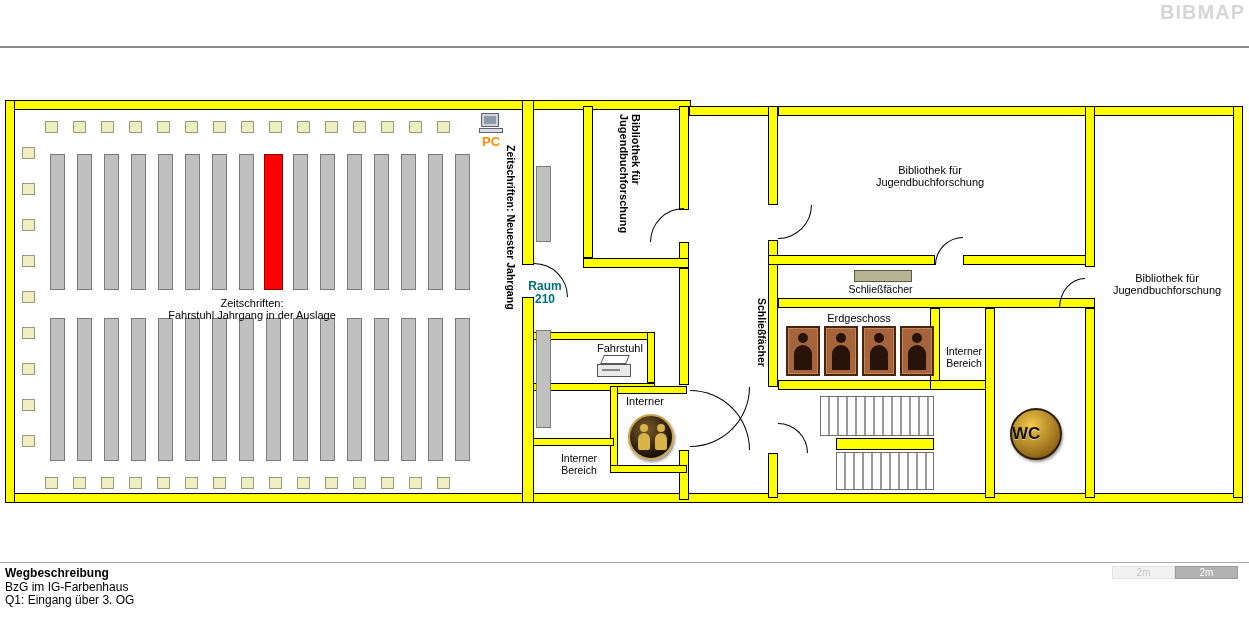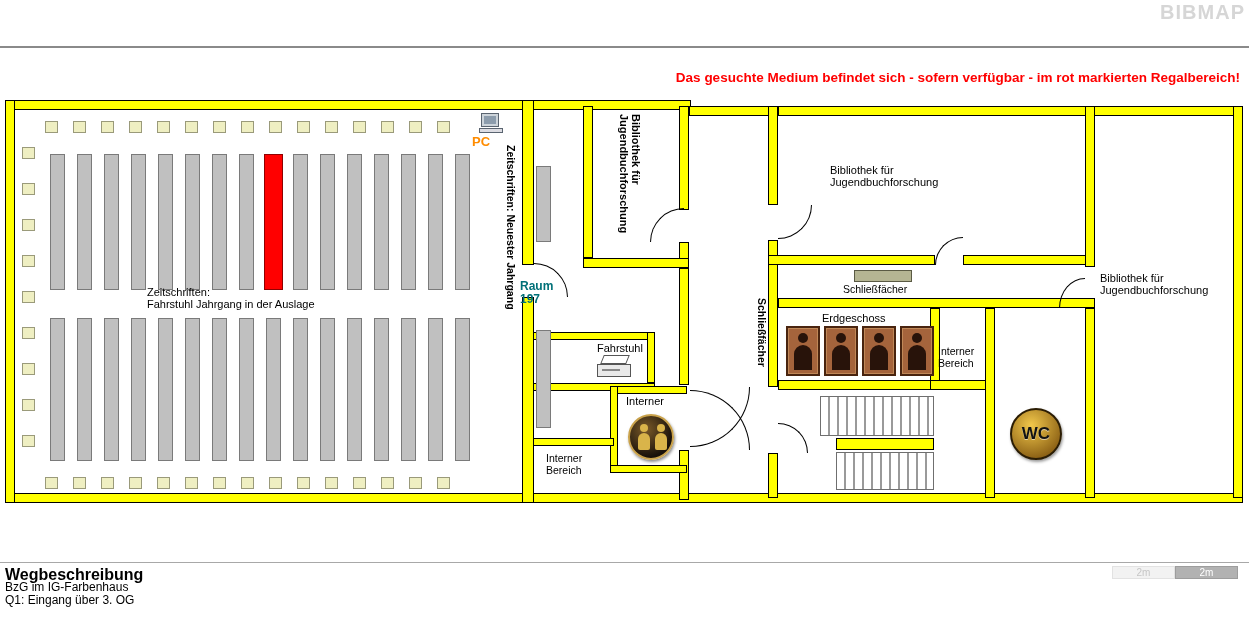--- a/index.html
+++ b/index.html
@@ -39,61 +39,60 @@
   .lift{position:absolute;left:628px;top:414px;width:46px;height:46px;border-radius:50%;z-index:4;
         background:radial-gradient(circle at 38% 32%,#7a5a28,#17100a 72%);
         border:2px solid #c9a24b;box-shadow:1px 2px 3px rgba(0,0,0,.45)}
   .gp{position:absolute;top:8px;width:12px;height:28px}
   .gp::before{content:"";position:absolute;left:50%;margin-left:-4px;top:0;width:8px;height:8px;border-radius:50%;background:#d9b44a}
   .gp::after{content:"";position:absolute;left:50%;margin-left:-6px;top:9px;width:12px;height:17px;background:#d9b44a;border-radius:6px 6px 2px 2px}
 
   .wc{position:absolute;left:1010px;top:408px;width:52px;height:52px;border-radius:50%;z-index:4;
       background:radial-gradient(circle at 40% 32%,#f2c84b,#8a5f14 78%,#5a3c08);
       border:2px solid #2b1d04;box-shadow:1px 2px 3px rgba(0,0,0,.4);
-      display:flex;align-items:center;justify-content:center;
+      display:flex;align-items:center;
       font-weight:bold;font-size:17px;color:#121212;text-shadow:0 1px 0 rgba(255,255,255,.55)}
 
   .pc-icon{position:absolute;left:479px;top:113px;width:24px;height:22px;z-index:4}
   .pc-icon .mon{position:absolute;left:2px;top:0;width:18px;height:14px;background:#cdd4da;border:1px solid #5a6470}
   .pc-icon .mon::after{content:"";position:absolute;inset:2px;background:#8c9cac}
   .pc-icon .base{position:absolute;left:0;top:15px;width:24px;height:5px;background:#dcdce2;border:1px solid #5a6470}
 
   .copier{position:absolute;left:595px;top:353px;width:40px;height:27px;z-index:4}
   .copier .tray{position:absolute;left:7px;top:2px;width:26px;height:9px;background:#ffffff;border:1px solid #555;transform:skewX(-22deg)}
   .copier .body{position:absolute;left:2px;top:11px;width:34px;height:13px;background:#e9e9e9;border:1px solid #555}
   .copier .body::after{content:"";position:absolute;left:4px;top:4px;width:18px;height:2px;background:#888}
 
   
   .lbl{position:absolute;font-size:11px;line-height:12px;color:#000;white-space:nowrap;z-index:5}
-  .center{}
+  .center{text-align:center}
   .blk{display:block}
   .rot{transform-origin:0 0;transform:rotate(90deg);font-weight:bold}
   .teal{color:#007078;font-weight:bold;font-size:12px;line-height:13px}
   .orange{color:#ff8c00;font-weight:bold;font-size:13px}
   .small{font-size:10.5px}
 
   
   .hr2{position:absolute;left:0;top:562px;width:1249px;height:1px;background:#a8a8a8}
-  .f-head{position:absolute;left:5px;top:566px;font-size:16px;font-weight:bold}
+  .f-head{position:absolute;left:5px;top:566px;font-size:12px;font-weight:bold}
   .f-1{position:absolute;left:5px;top:580px;font-size:12px}
   .f-2{position:absolute;left:5px;top:593px;font-size:12px}
   .scale{position:absolute;left:1112px;top:566px;display:flex;z-index:5}
   .s1{width:63px;height:13px;background:#f2f2f2;border:1px solid #e2e2e2;color:#c6c6c6;
       font-size:10px;line-height:12px;text-align:center}
   .s2{width:63px;height:13px;background:#b2b2b2;border:1px solid #9d9d9d;color:#ffffff;
       font-size:10px;line-height:12px;text-align:center}
 </style>
 </head>
 <body>
 
 <div class="canvas">
 
   <div class="logo">BIBMAP</div>
   <div class="hr1"></div>
-  <div class="notice">Das gesuchte Medium befindet sich - sofern verfügbar -  im rot markierten Regalbereich!</div>
 
   <div id="map">
 
     <div class="walls">
       <i style="left:5px;top:100px;width:529px;height:10px"></i>
       <i style="left:532px;top:100px;width:159px;height:10px"></i>
       <i style="left:689px;top:106px;width:91px;height:10px"></i>
       <i style="left:778px;top:106px;width:465px;height:10px"></i>
       <i style="left:5px;top:493px;width:1238px;height:10px"></i>
       <i style="left:5px;top:100px;width:10px;height:403px"></i>
@@ -156,28 +155,28 @@
 
     <div class="lift">
       <i class="gp" style="left:8px"></i>
       <i class="gp" style="left:25px"></i>
     </div>
 
     <div class="wc">
       <span>WC</span>
     </div>
 
-    <div class="lbl center" style="left:147px;top:286px;width:210px">
+    <div class="lbl center" style="left:147px;top:297px;width:210px">
       <span class="blk">Zeitschriften:</span>
       <span class="blk">Fahrstuhl Jahrgang in der Auslage</span>
     </div>
 
     <div class="lbl center teal" style="left:520px;top:280px;width:50px">
       <span class="blk">Raum</span>
-      <span class="blk">197</span>
+      <span class="blk">210</span>
     </div>
 
     <div class="lbl center orange" style="left:472px;top:136px;width:38px">PC</div>
 
     <div class="lbl rot small" style="left:517px;top:145px">Zeitschriften: Neuester Jahrgang</div>
 
     <div class="lbl rot" style="left:642px;top:114px;width:126px;white-space:normal">
       <span class="blk">Bibliothek für</span>
       <span class="blk">Jugendbuchforschung</span>
     </div>

